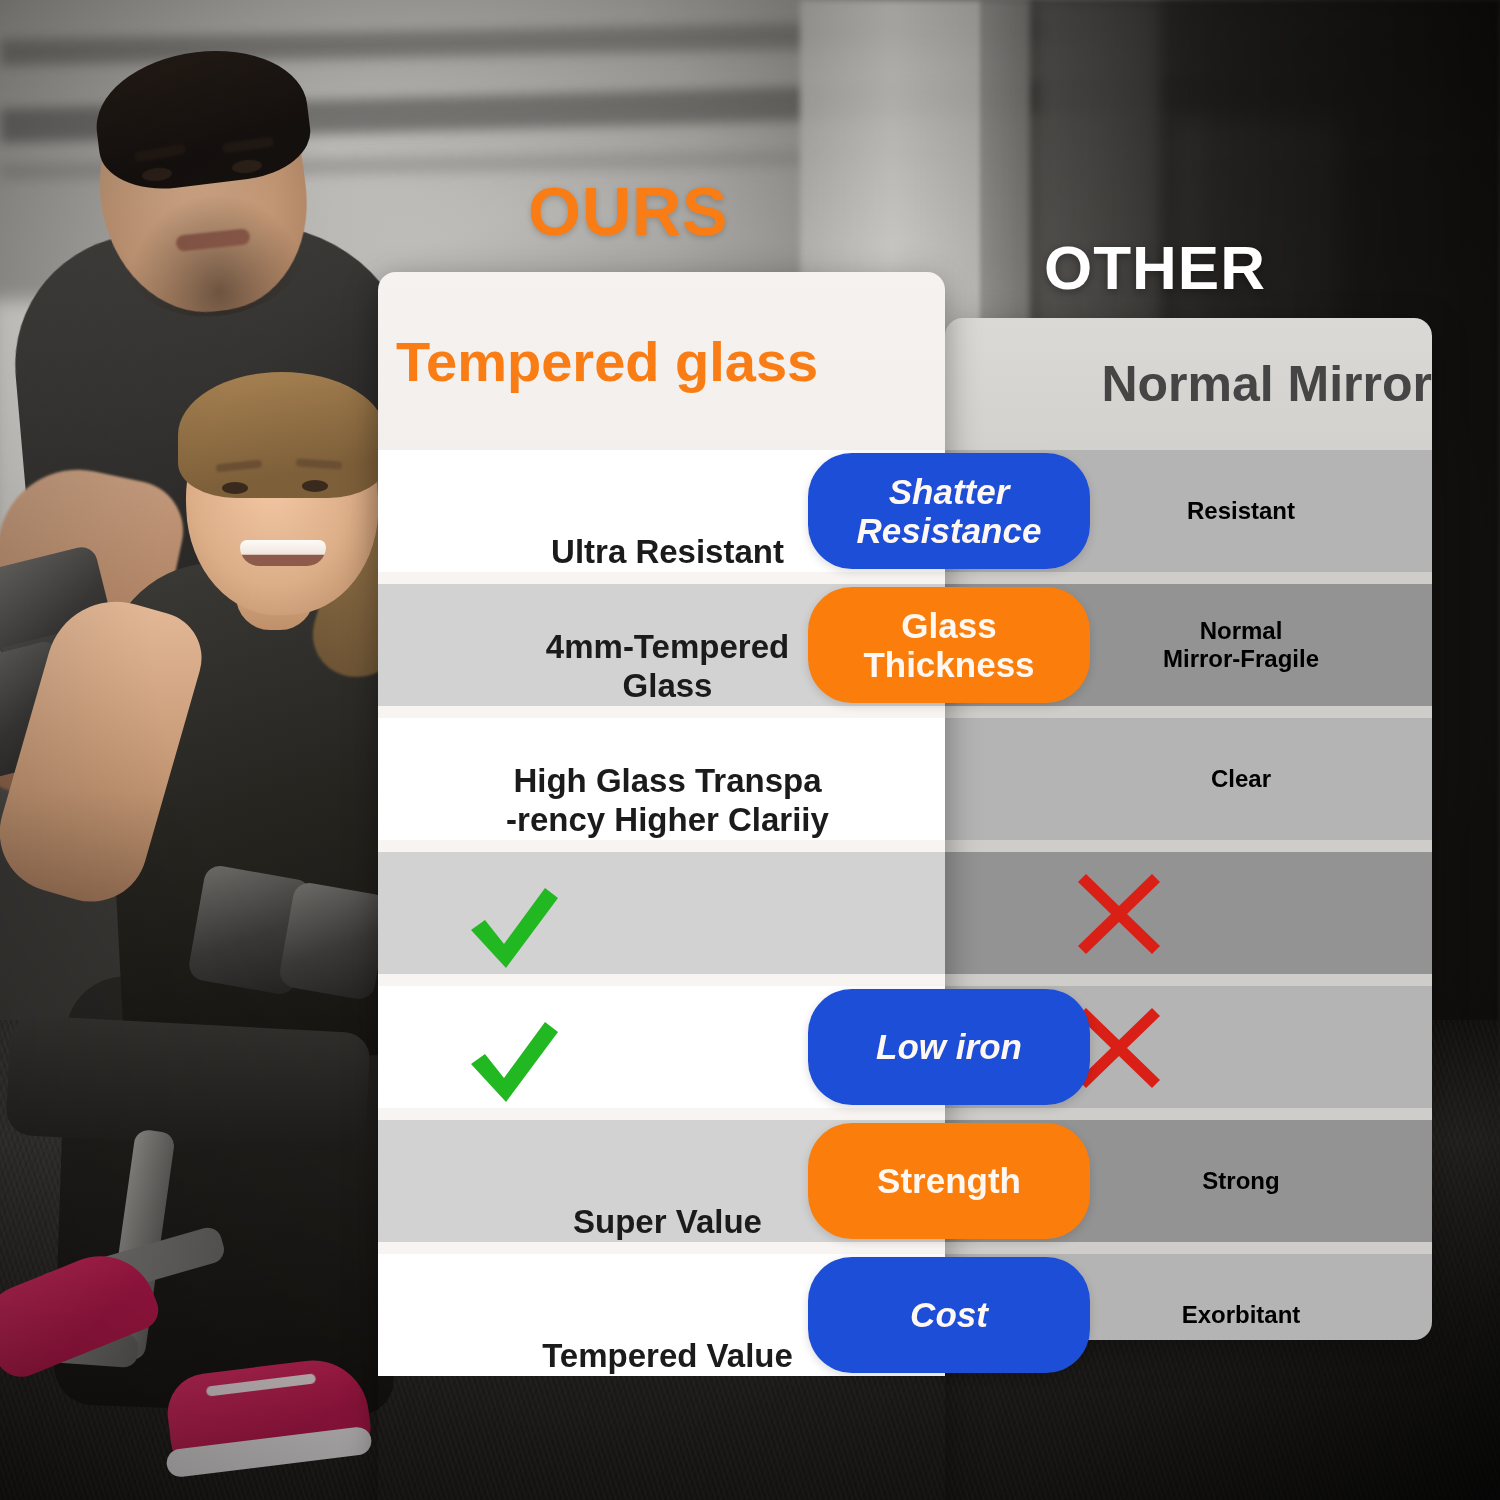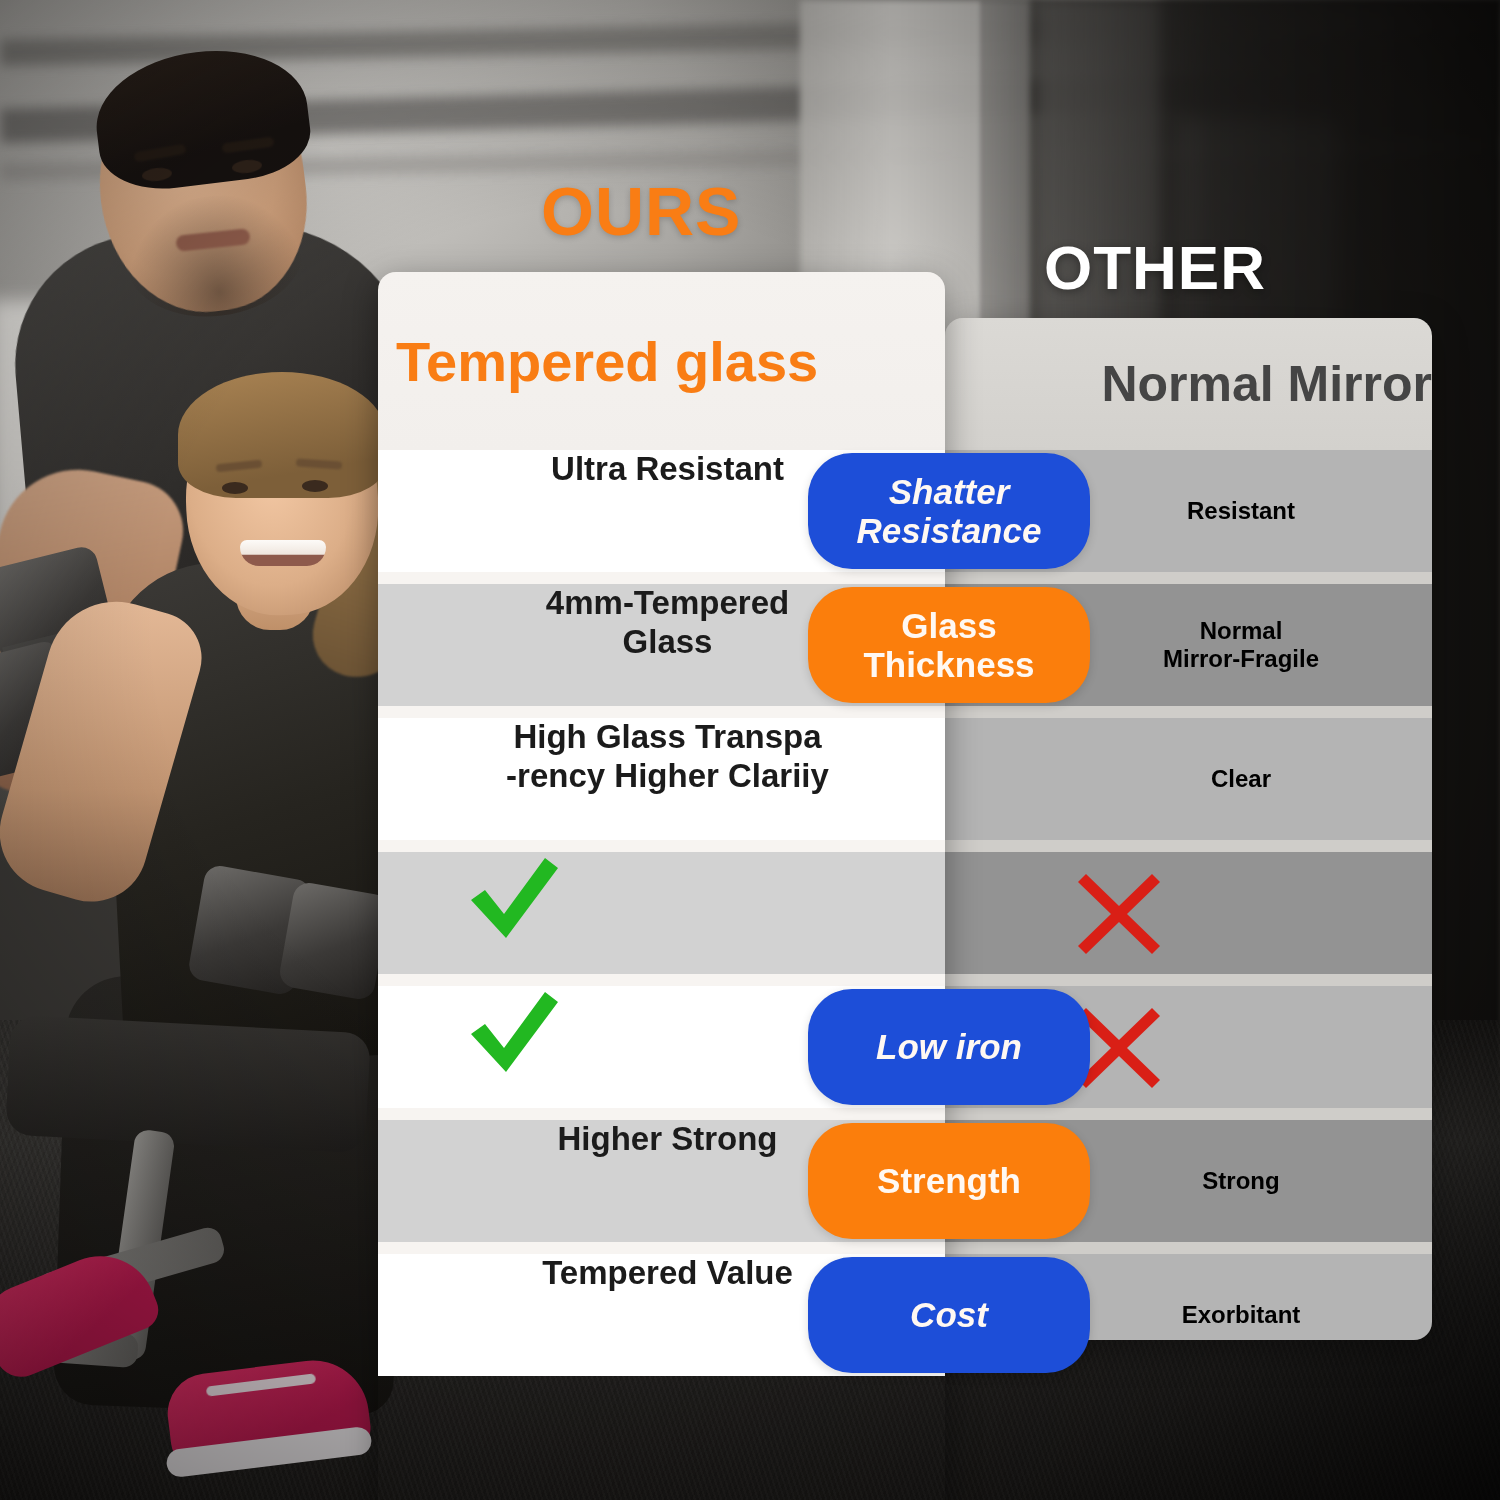--- a/index.html
+++ b/index.html
@@ -186,21 +186,20 @@
   .sh1{ left:168px; top:1366px; width:200px; height:92px; transform:rotate(-7deg); }
   .sh2{ left:-16px; top:1268px; width:170px; height:88px; transform:rotate(-22deg); }
   .sh-lace{ position:absolute; left:206px; top:1380px; width:110px; height:10px; background:#f6e9ee; border-radius:6px; transform:rotate(-7deg); filter:blur(.6px);}
   .sh-sole{ position:absolute; left:166px; top:1438px; width:206px; height:28px; background:#f2eef0; border-radius:16px; transform:rotate(-7deg);}
 
   
   .hdr{ position:absolute; font-weight:bold; letter-spacing:1px; white-space:nowrap; }
   #ours-title{
     left:528px; top:172px; font-size:68px; color:#F97D14;
     text-shadow:0 2px 6px rgba(0,0,0,.18);
-    margin-left:13px;
   }
   #other-title{
     left:1044px; top:232px; font-size:62px; color:#ffffff;
     text-shadow:0 2px 8px rgba(0,0,0,.35);
   }
 
   
   #right-card{
     position:absolute; left:945px; top:318px; width:487px; height:1022px;
     border-radius:18px; overflow:hidden;
@@ -215,21 +214,21 @@
   
   .lc-head{
     height:178px; width:100%;
     background:linear-gradient(180deg,#F5F2EF 0%,#F2EFEC 100%);
     display:flex; align-items:center; padding-left:18px;
   }
   .lc-head span{
     font-size:56px; font-weight:bold; color:#F97D14; white-space:nowrap;
   }
   .lc-row{
-    height:122px; display:flex; align-items:flex-start; justify-content:center;
+    height:122px; display:flex; align-items:flex-end; justify-content:center;
     padding:0 22px 0 34px; text-align:center;
   }
   .lc-row.odd{ background:#FFFFFF; }
   .lc-row.even{ background:#D2D2D2; }
   .lc-gap{ height:12px; background:#F7F4F1; }
   .lc-row span{
     font-size:33px; font-weight:bold; color:#1b1b1b; line-height:1.18;
     width:410px; display:block;
   }
 
@@ -404,21 +403,21 @@
       <div class="lc-gap"></div>
       <div class="lc-row odd">
         <span>
           <svg class="mark check" viewBox="0 0 100 92">
             <path d="M8 48 L22 38 L41 62 L82 6 L95 16 L43 86 Z" fill="#22B821"></path>
           </svg>
         </span>
       </div>
       <div class="lc-gap"></div>
       <div class="lc-row even">
-        <span>Higher Strong</span>
+        <span>Super Value</span>
       </div>
       <div class="lc-gap"></div>
       <div class="lc-row odd">
         <span>Tempered Value</span>
       </div>
     </div>
 
 </div>
 
 <div class="hdr" id="ours-title">OURS</div>

